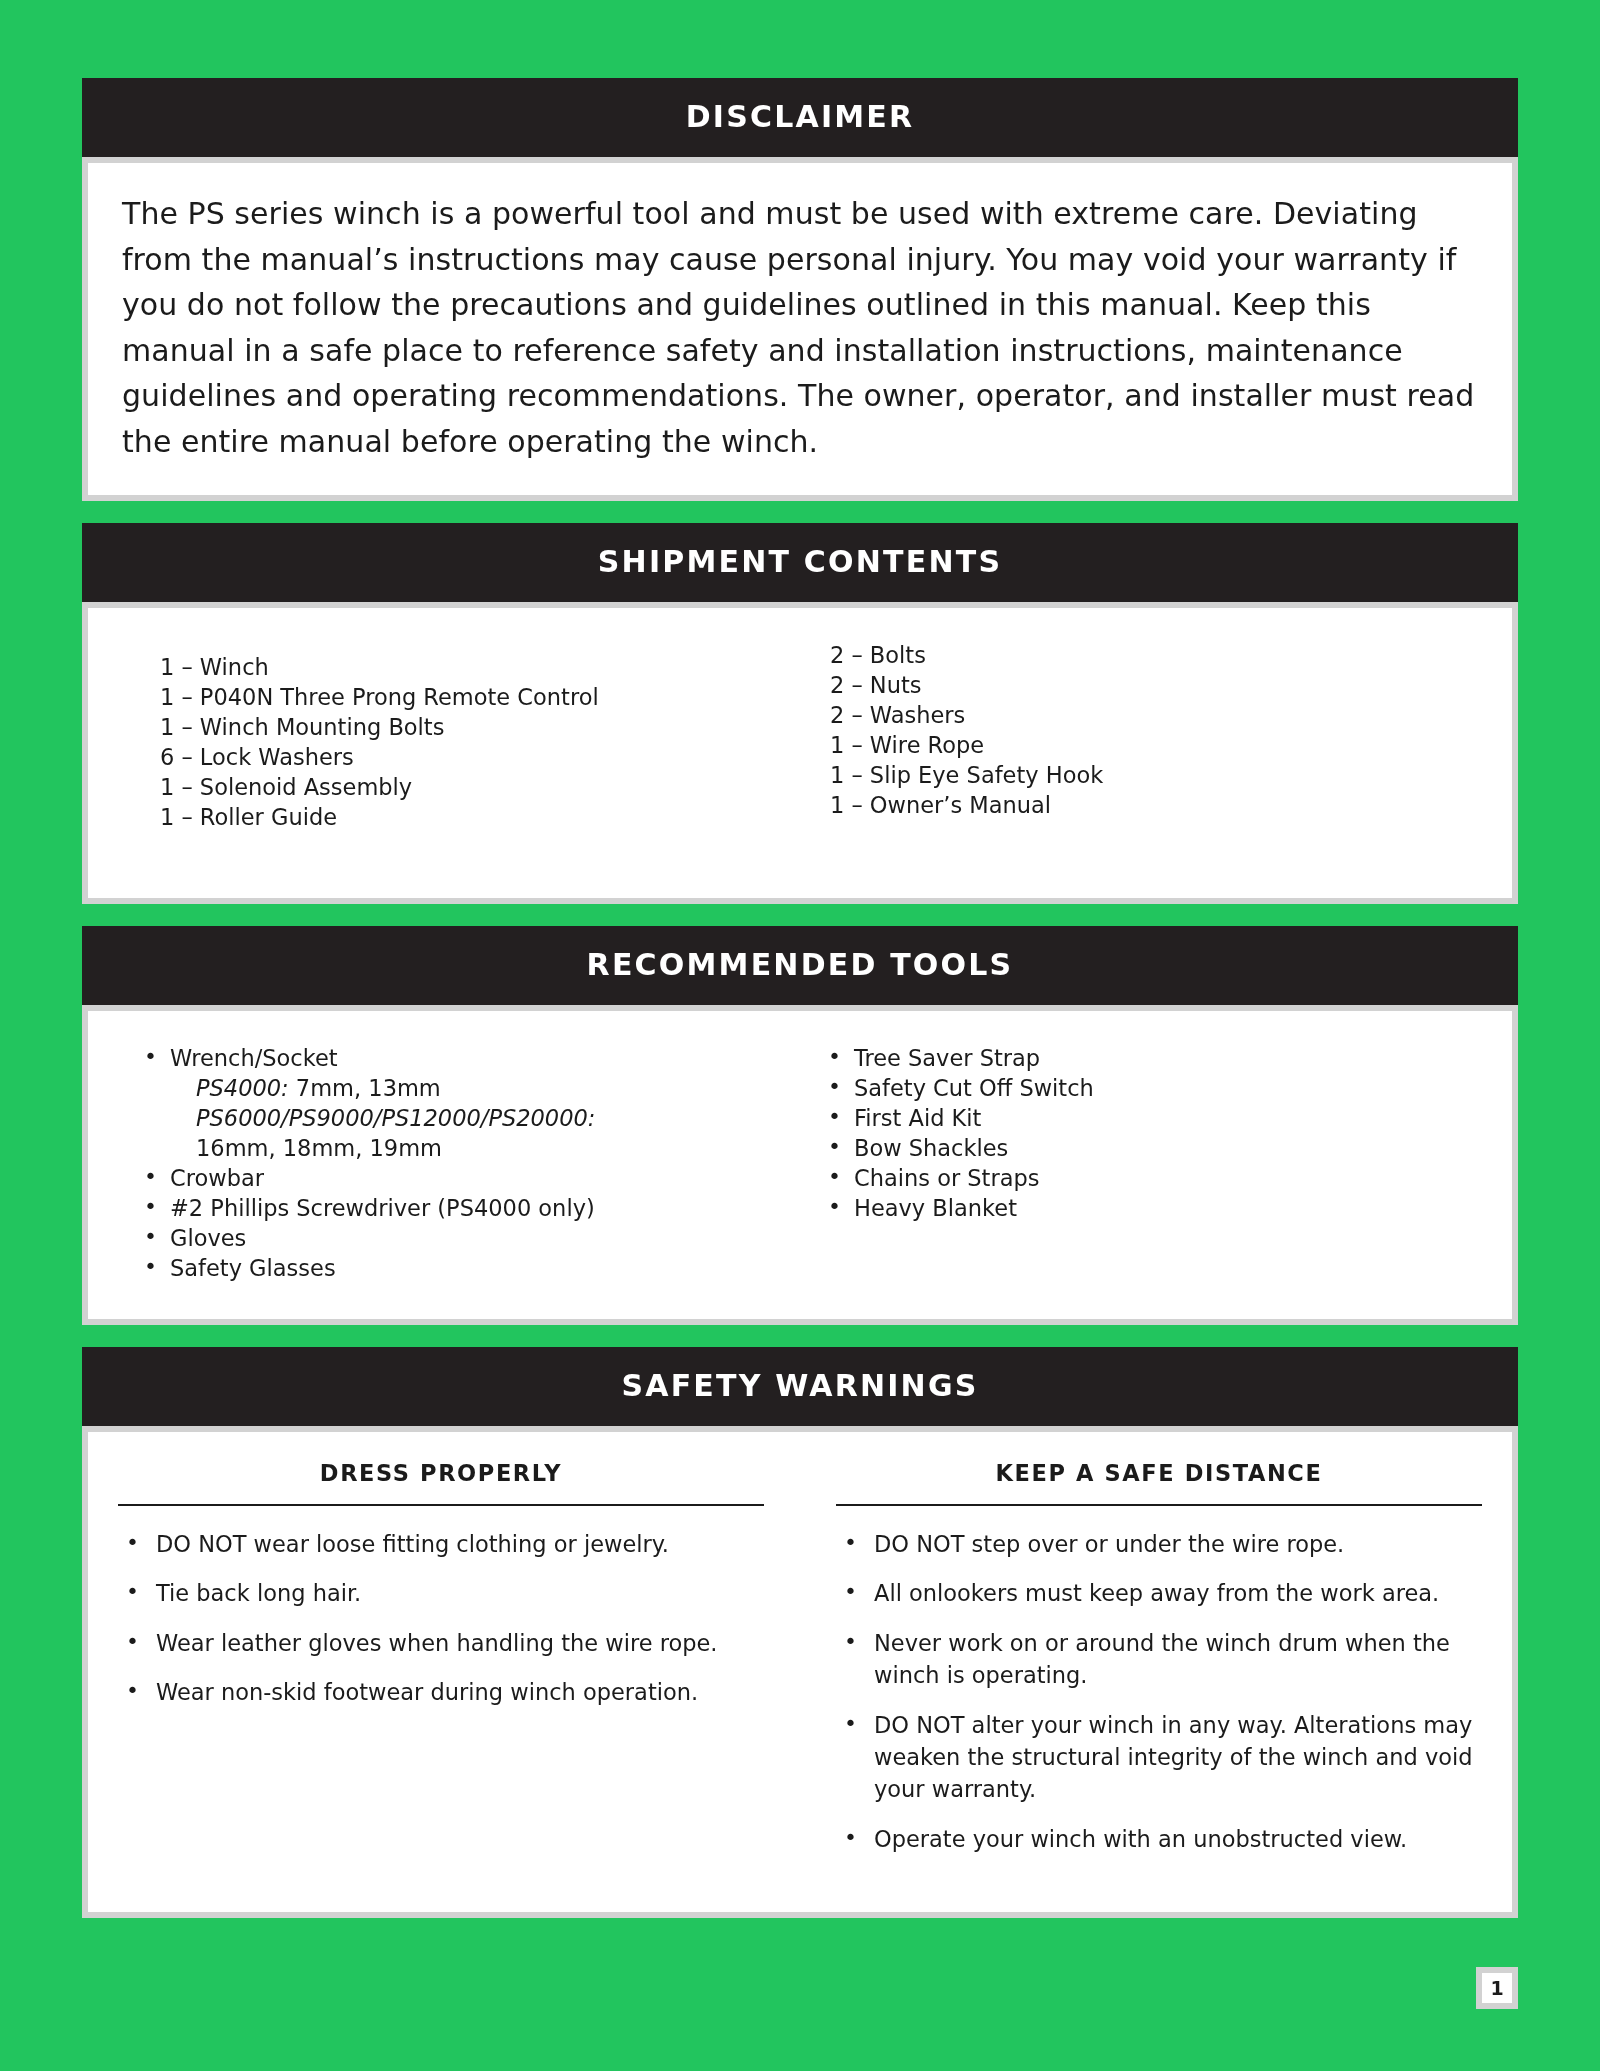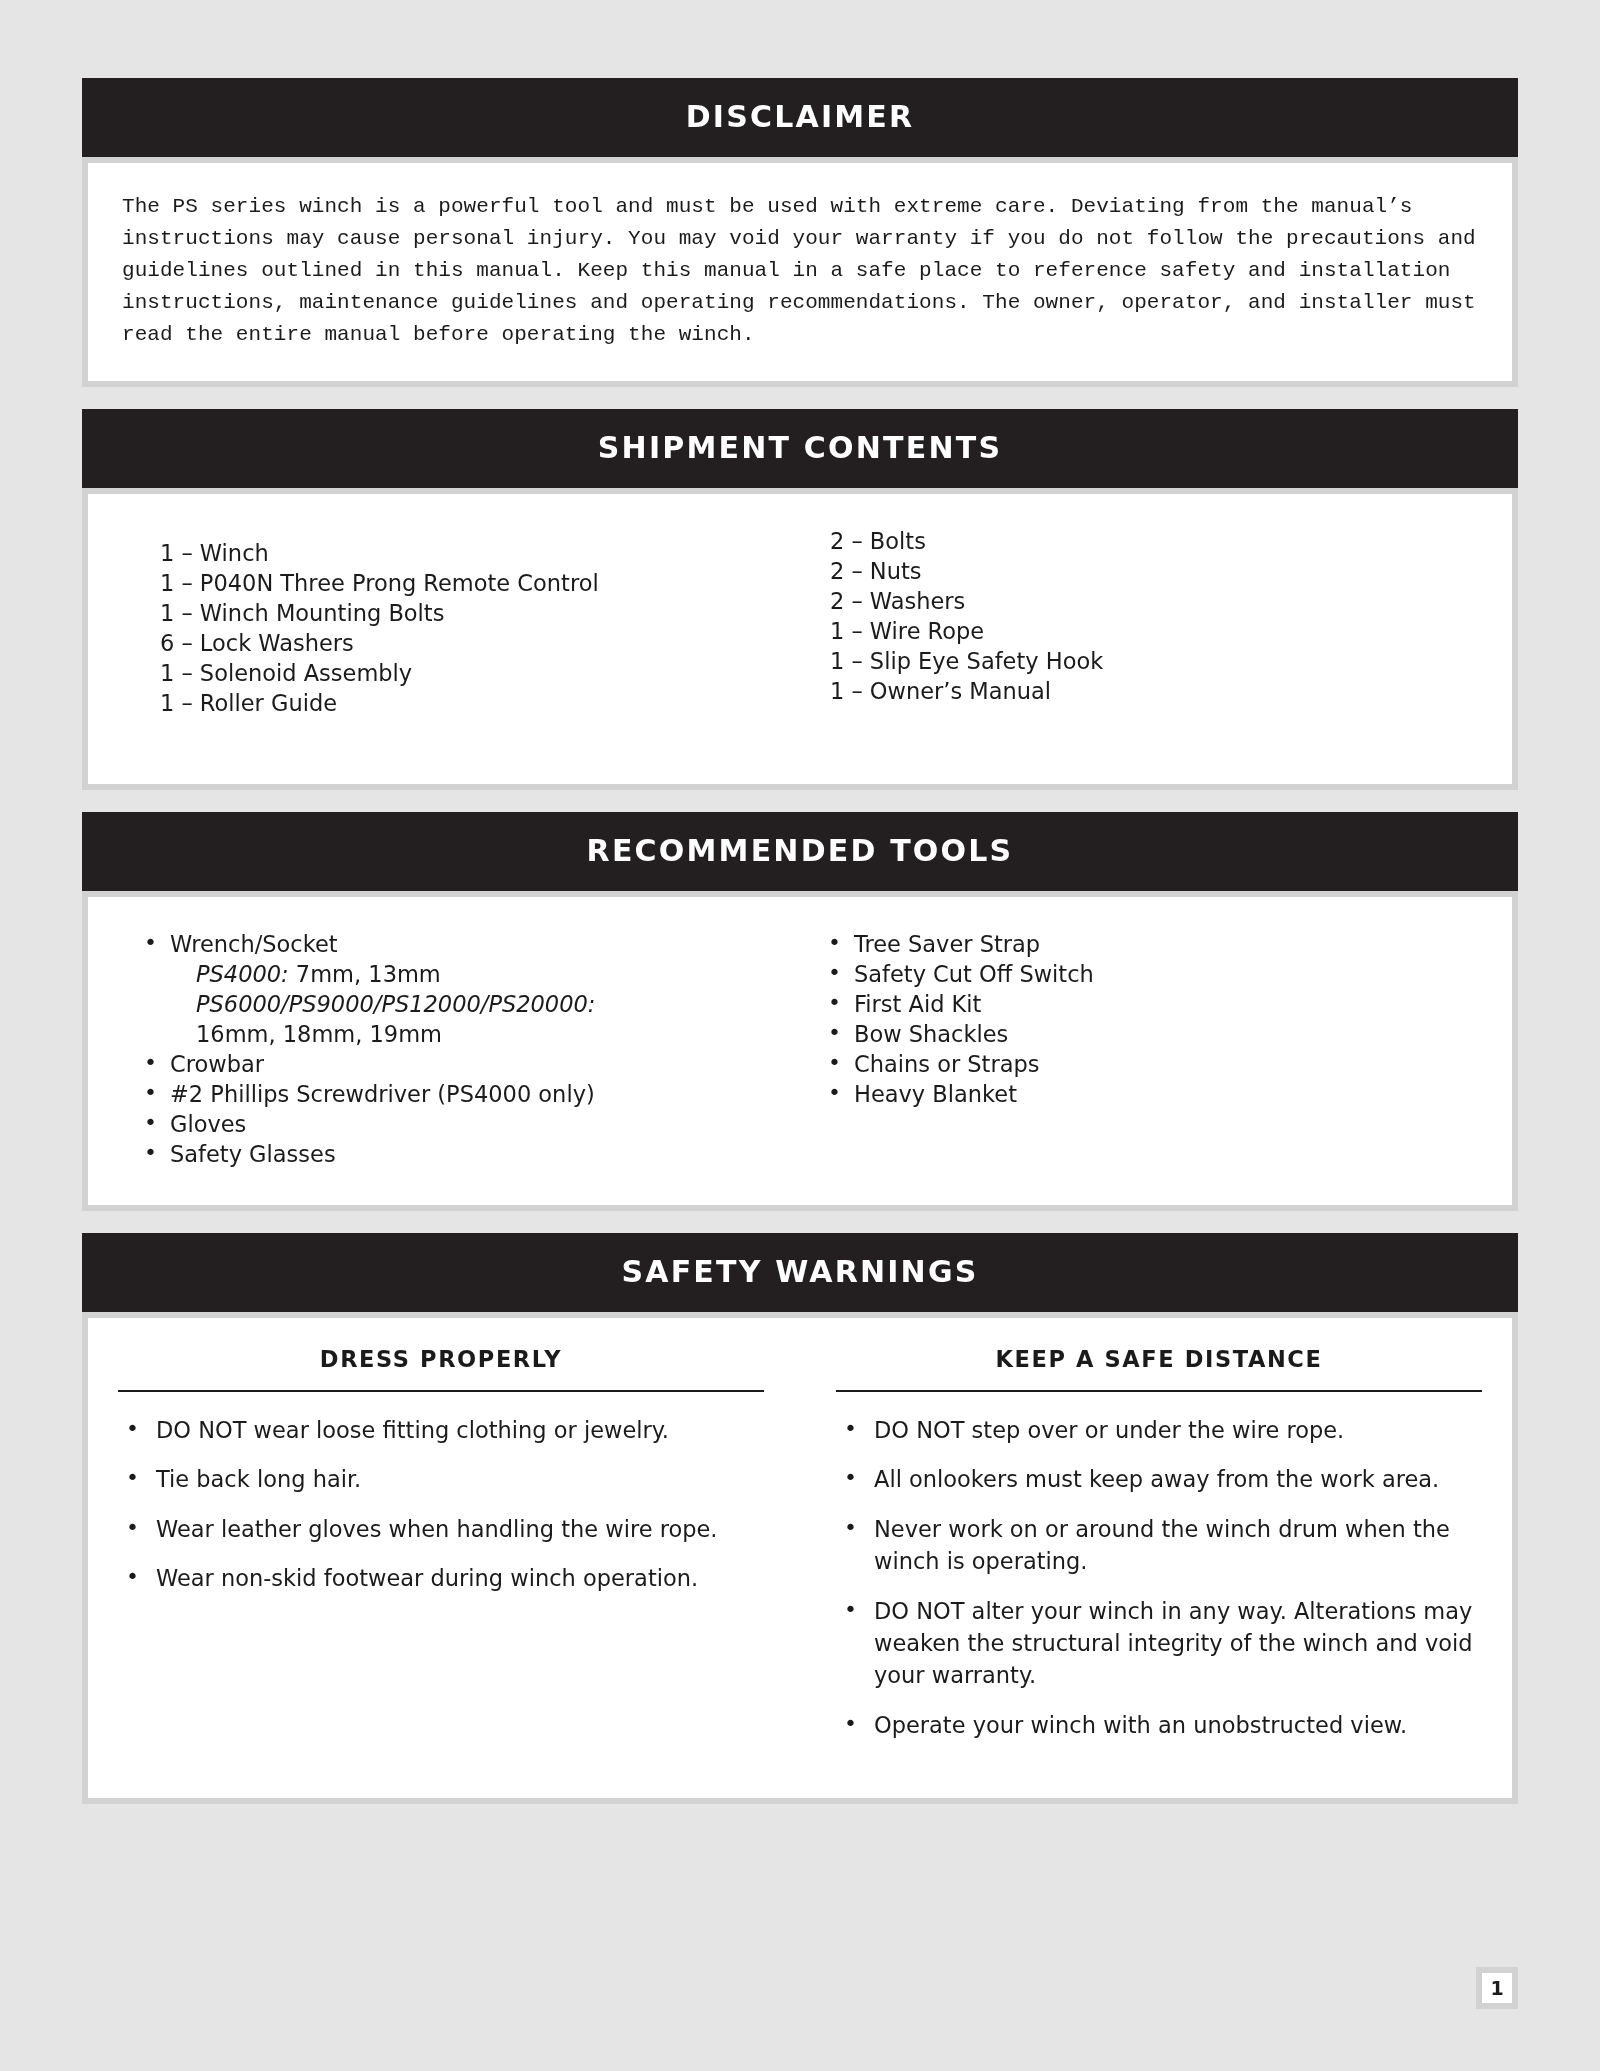--- a/index.html
+++ b/index.html
@@ -14,21 +14,21 @@
     font-family: "DejaVu Sans", "Liberation Sans", sans-serif;
     color: #1b1b1b;
     position: relative;
   }
 
   .page {
     position: relative;
     width: 1600px;
     height: 2071px;
     padding: 78px 82px 0 82px;
-    background: #e5e5e5;
+    background: #22c55e;
   }
 
   
   .band {
     background: #231f20;
     color: #ffffff;
     text-align: center;
     font-weight: bold;
     letter-spacing: 2.2px;
     font-size: 30px;
@@ -44,25 +44,24 @@
     background: #ffffff;
     width: 100%;
   }
 
   .panel-inner {
     padding: 28px 34px 30px 34px;
   }
 
   
   .disclaimer-text {
-    font-size: 21px;
+    font-size: 30px;
     line-height: 1.52;
     color: #1b1b1b;
     letter-spacing: 0.05px;
-    font-family: Liberation Mono, monospace;
   }
 
   
   .two-col {
     display: flex;
     width: 100%;
   }
   .col {
     width: 50%;
   }

